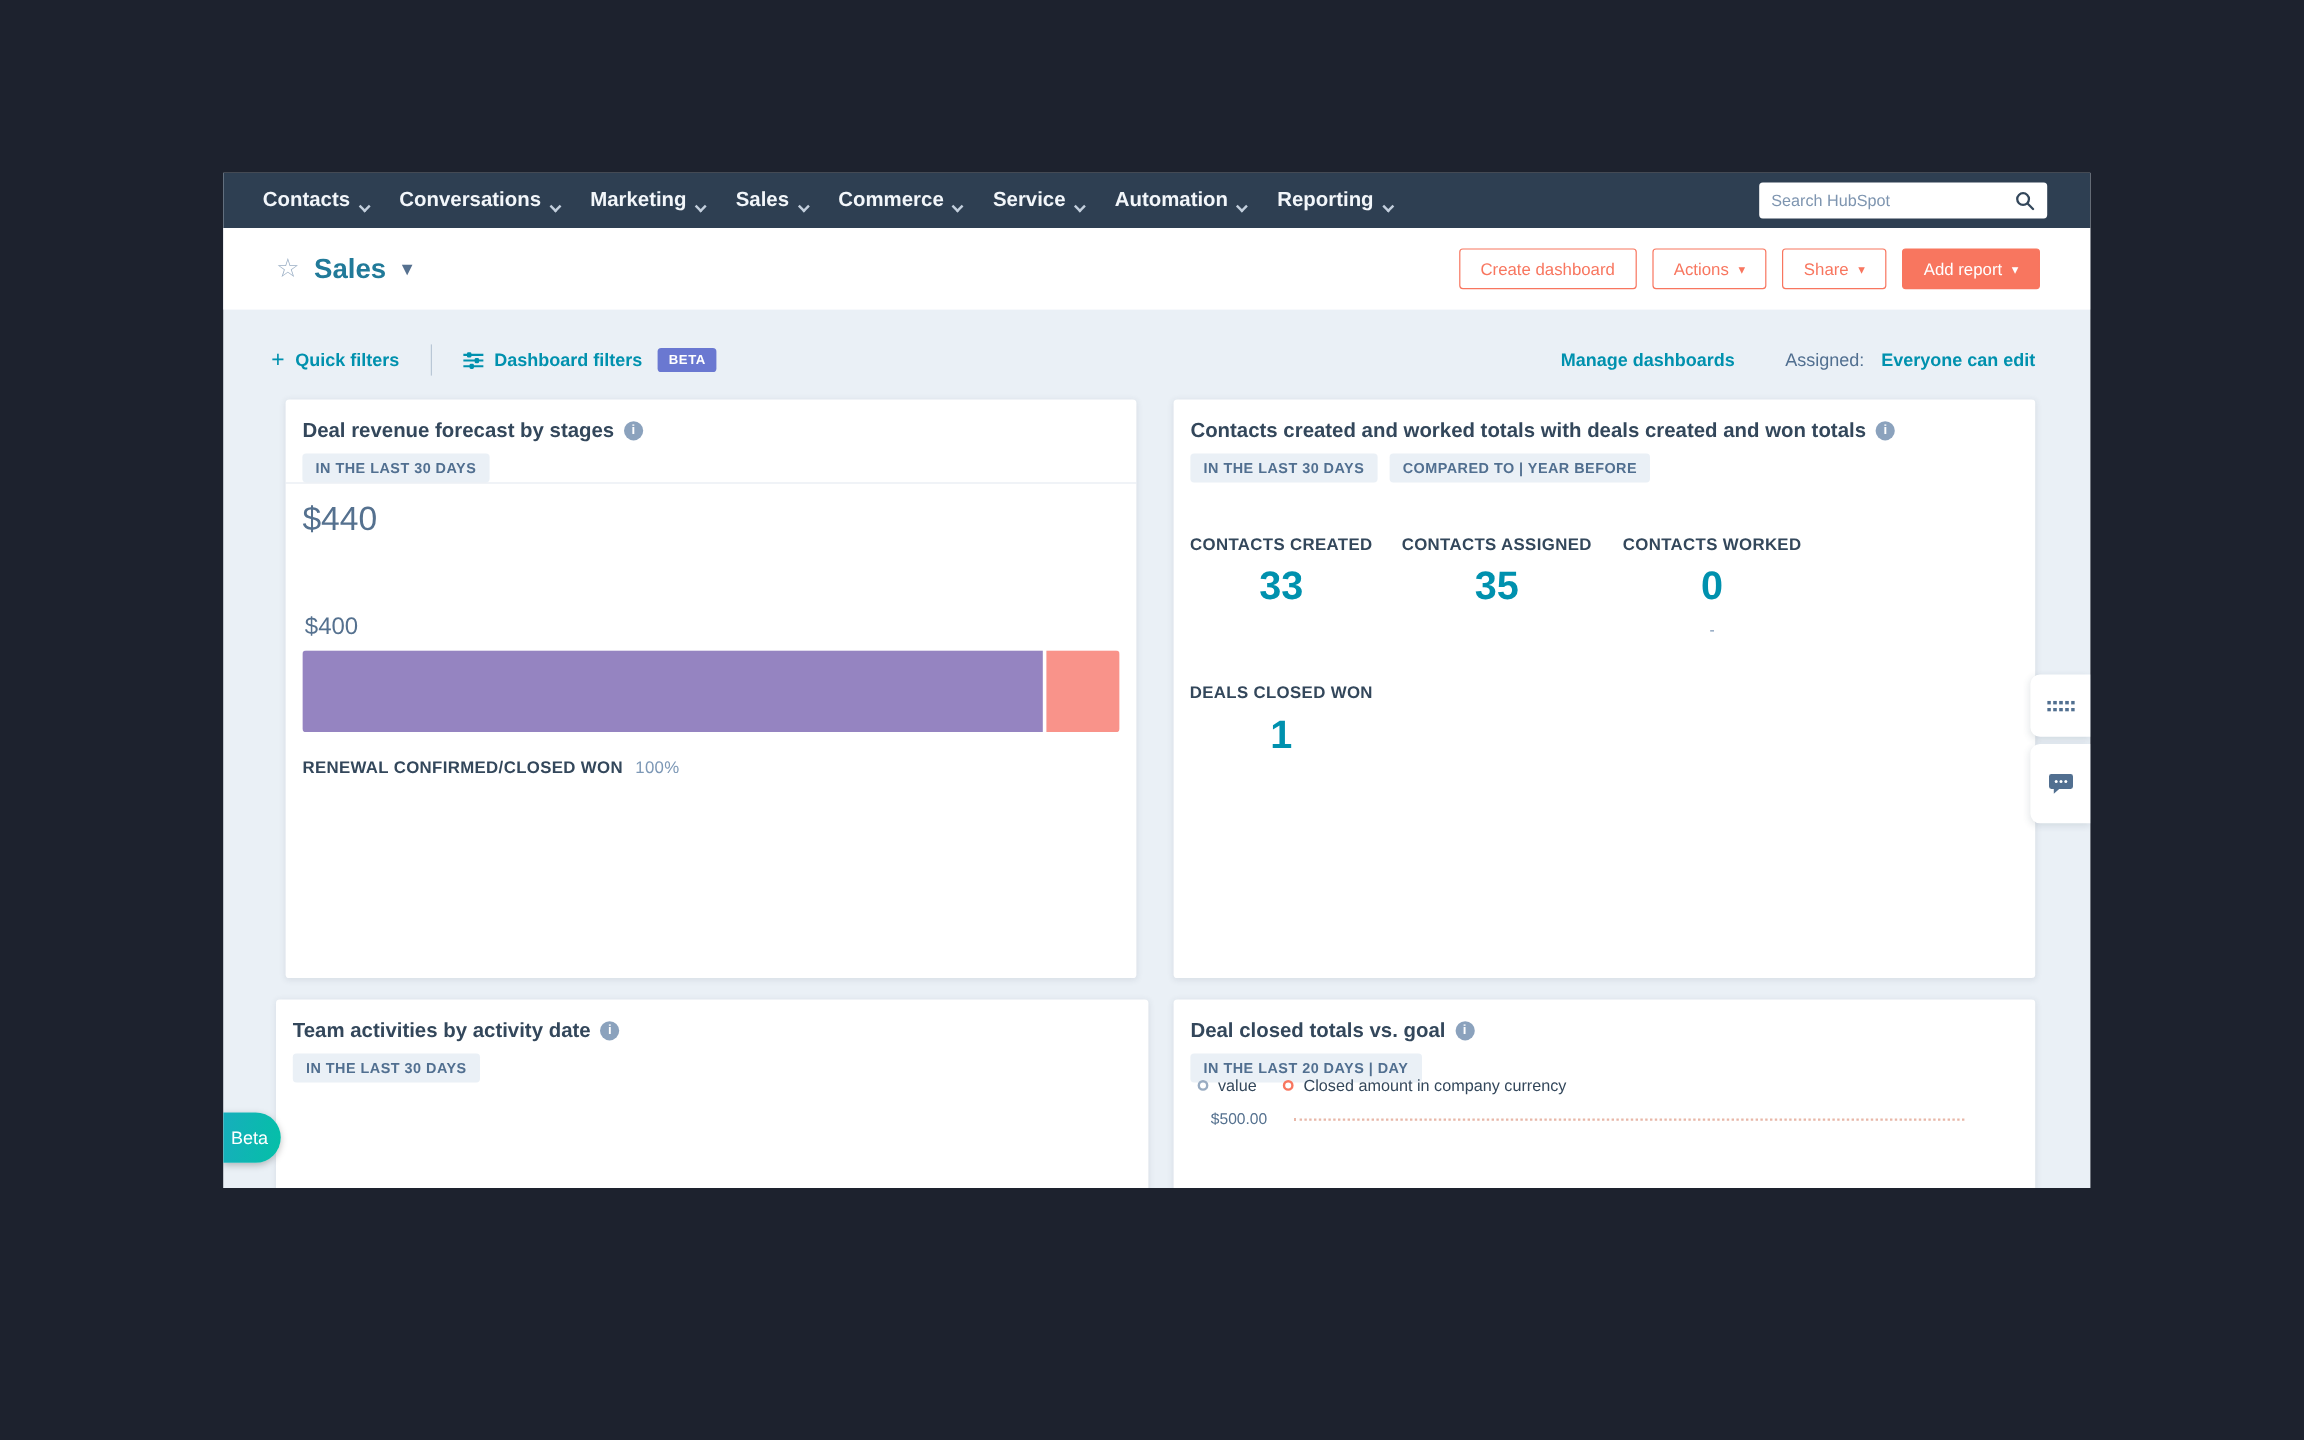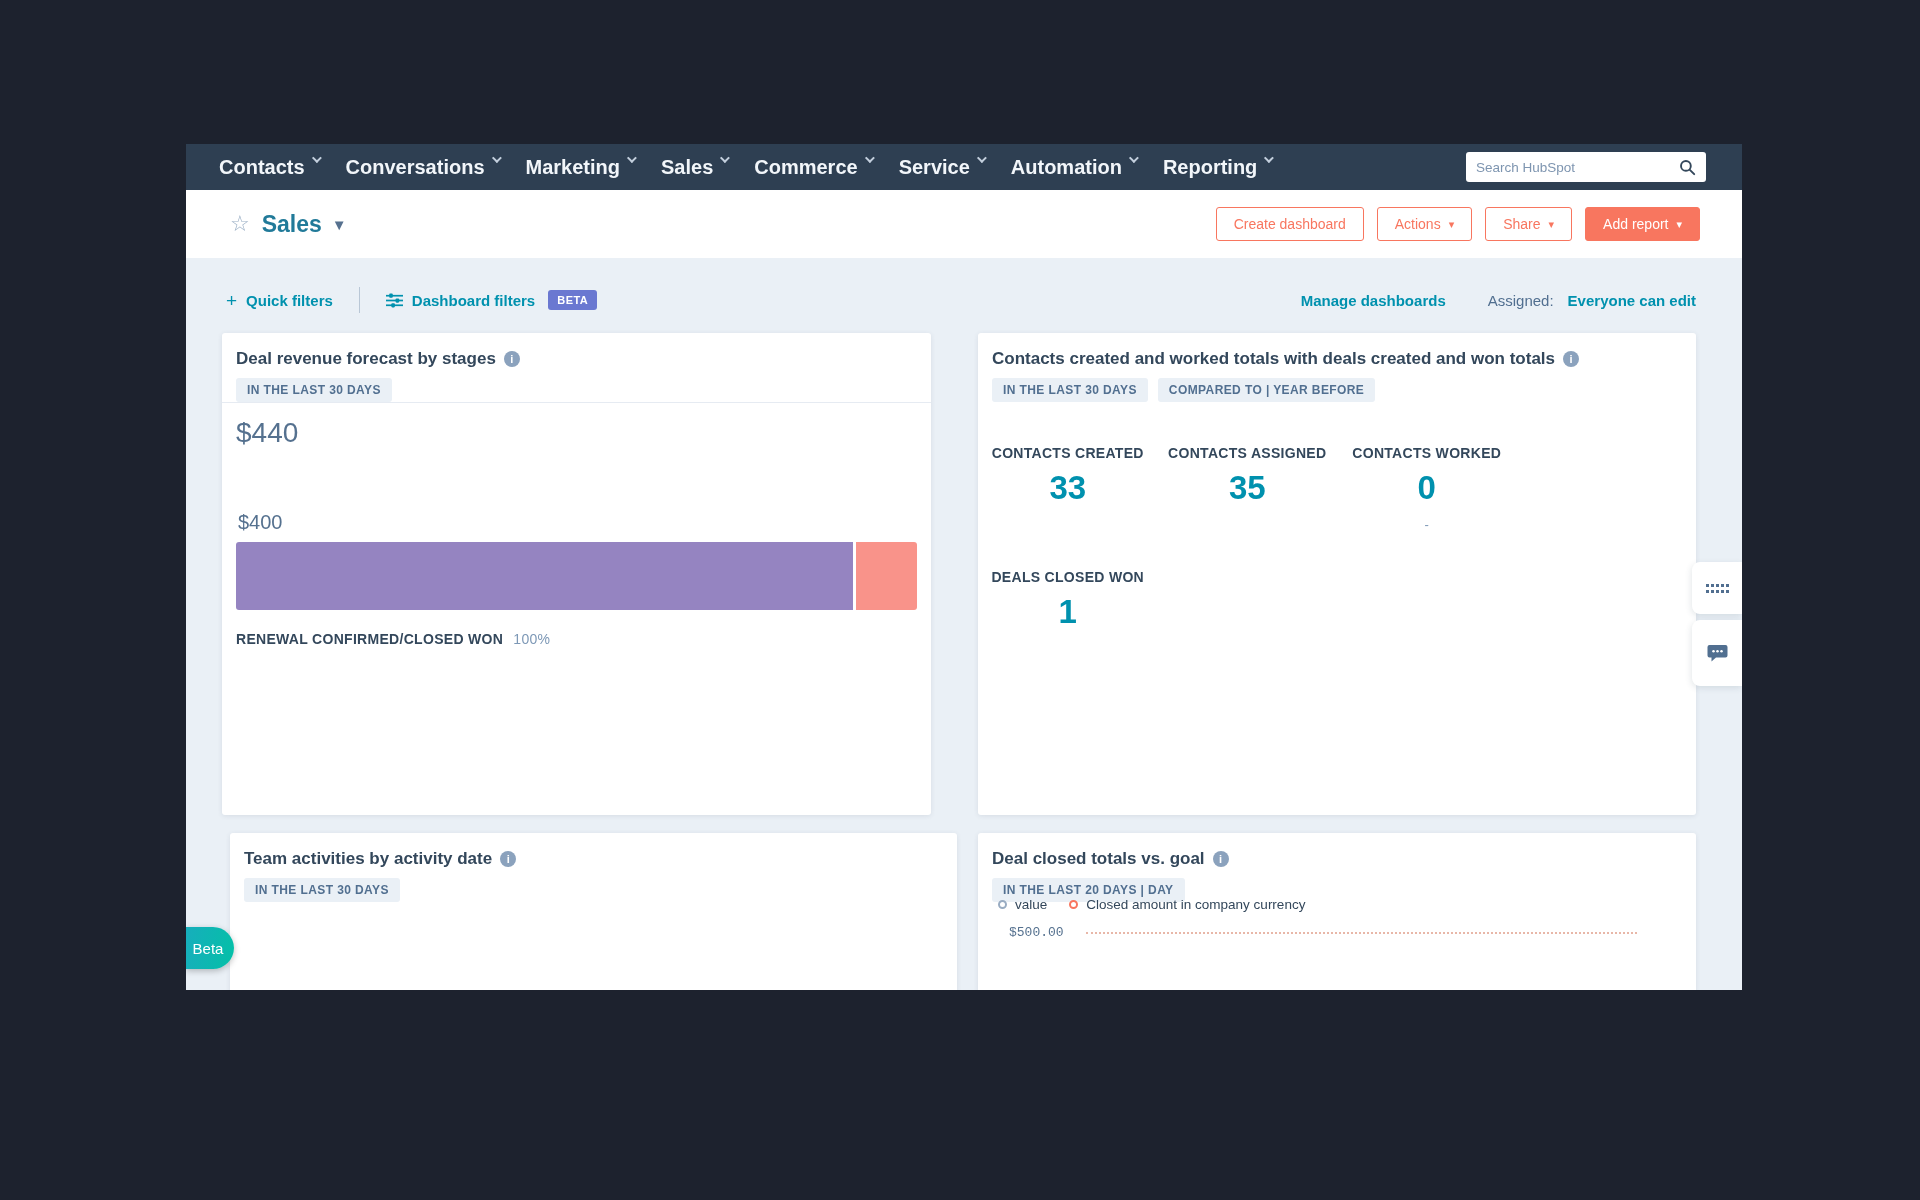--- a/index.html
+++ b/index.html
@@ -2,21 +2,21 @@
 <html><head>
 <meta charset="utf-8">
 <style>
   * { margin:0; padding:0; box-sizing:border-box; }
   html,body { width:1920px; height:1200px; background:#1d222e; font-family:"Liberation Sans",sans-serif; overflow:hidden; }
 
   .app { position:absolute; left:186px; top:144px; width:1556px; height:846px; background:#eaf0f6; overflow:hidden; }
 
   
   .navbar { position:absolute; left:0; top:0; right:0; height:46px; background:#2e3f52; display:flex; align-items:center; padding-left:33px; }
-  .nav-item { display:flex; align-items:flex-start; gap:7px; margin-right:27px; color:#f2f6fa; font-size:20px; font-weight:bold; cursor:pointer; white-space:nowrap; }
+  .nav-item { display:flex; align-items:flex-end; gap:7px; margin-right:27px; color:#f2f6fa; font-size:17px; font-weight:bold; cursor:pointer; white-space:nowrap; }
   .chev { width:7px; height:7px; border-right:2px solid #c3cfdd; border-bottom:2px solid #c3cfdd; transform:rotate(45deg) translateY(-2px); }
   .searchbox { position:absolute; right:36px; top:8px; width:240px; height:30px; background:#ffffff; border-radius:3px; display:flex; align-items:center; padding:0 10px; }
   .searchbox input { flex:1; border:none; outline:none; font-size:13.5px; color:#33475b; font-family:inherit; }
   .searchbox input::placeholder { color:#7e95b0; }
   .search-svg { flex:0 0 auto; }
 
   
   .header-band { position:absolute; left:0; top:46px; right:0; height:68px; background:#ffffff; display:flex; align-items:center; }
   .star { margin-left:44px; font-size:22px; color:#9cb0c6; cursor:pointer; line-height:1; }
   .dash-title { margin-left:12px; font-size:23px; font-weight:bold; color:#217a99; cursor:pointer; display:flex; align-items:center; gap:10px; }
@@ -37,21 +37,21 @@
   .assigned-label { color:#516f90; font-size:15px; font-weight:normal; margin-left:28px; }
 
   
   .card { position:absolute; background:#ffffff; border-radius:3px; box-shadow:0 1px 5px rgba(45,62,80,.10); }
   .card-pad { padding:16px 14px 0 14px; }
   .card-title { font-size:17px; font-weight:bold; color:#33475b; display:flex; align-items:center; gap:8px; }
   .info-i { width:16px; height:16px; border-radius:50%; background:#8ba2bd; color:#ffffff; font-size:11px; font-weight:bold; display:inline-flex; align-items:center; justify-content:center; cursor:pointer; flex:0 0 auto; font-style:normal; }
   .badge { display:inline-block; background:#eaf0f6; color:#516f90; font-size:12px; font-weight:bold; letter-spacing:.4px; padding:5px 11px; border-radius:3px; margin-top:9px; }
   .badge + .badge { margin-left:10px; }
 
-  #card-deal-revenue { left:36px; top:189px; width:709px; height:482px; }
+  #card-deal-revenue { left:52px; top:189px; width:709px; height:482px; }
   .c1-divider { position:absolute; left:0; right:0; top:69px; border-top:1px solid #e6ebf2; }
   .axis-max { position:absolute; left:14px; top:84px; font-size:28px; color:#55718f; }
   .bar-label { position:absolute; left:16px; top:178px; font-size:20px; color:#55718f; }
   .funnel-bar { position:absolute; left:14px; right:14px; top:209px; height:68px; display:flex; gap:3px; border-radius:3px; overflow:hidden; }
   .funnel-seg { height:100%; cursor:pointer; }
   .stage-row { position:absolute; left:14px; top:298px; font-size:14px; letter-spacing:.3px; }
   .stage-name { font-weight:bold; color:#33475b; }
   .stage-pct { color:#7d98b6; margin-left:6px; }
 
   #card-contacts { left:792px; top:189px; width:718px; height:482px; }
@@ -61,21 +61,21 @@
   .stat-label { font-size:14px; font-weight:bold; color:#33475b; letter-spacing:.3px; white-space:nowrap; }
   .stat-value { font-size:33px; font-weight:bold; color:#0091ae; margin-top:8px; }
   .stat-delta { font-size:13px; color:#7d98b6; margin-top:10px; min-height:14px; }
 
   #card-team { left:44px; top:689px; width:727px; height:220px; }
   #card-goal { left:792px; top:689px; width:718px; height:220px; }
   .legend-row { position:absolute; left:20px; top:64px; display:flex; align-items:center; gap:22px; }
   .legend-item { display:flex; align-items:center; gap:8px; cursor:pointer; }
   .legend-dot { width:9px; height:9px; border-radius:50%; border:2.5px solid #99acc2; background:#ffffff; }
   .legend-label { font-size:13.5px; color:#33475b; }
-  .goal-row { position:absolute; left:31px; right:59px; top:92px; display:flex; align-items:center;font-family:Liberation Mono, monospace; }
+  .goal-row { position:absolute; left:31px; right:59px; top:92px; display:flex; align-items:center; }
   .goal-label { font-size:13px; color:#55718f; white-space:nowrap; }
   .goal-line { flex:1; margin-left:22px; border-top:2px dotted #e8b7a8; height:0; }
 
   
   .float-box { position:absolute; right:0; width:50px; background:#ffffff; border-radius:8px 0 0 8px; box-shadow:-1px 2px 6px rgba(45,62,80,.12); display:flex; align-items:center; justify-content:center; cursor:pointer; }
   #float-grid { top:418px; height:52px; }
   #float-chat { top:476px; height:66px; }
 
   
   .beta-pill { position:absolute; left:0; top:783px; width:48px; height:42px; border-radius:0 21px 21px 0; background:linear-gradient(100deg,#17aebc 0%,#04c0a7 100%); color:#ffffff; font-size:15px; display:flex; align-items:center; justify-content:center; padding-right:4px; cursor:pointer; z-index:5; box-shadow:0 2px 6px rgba(0,0,0,.25); }

